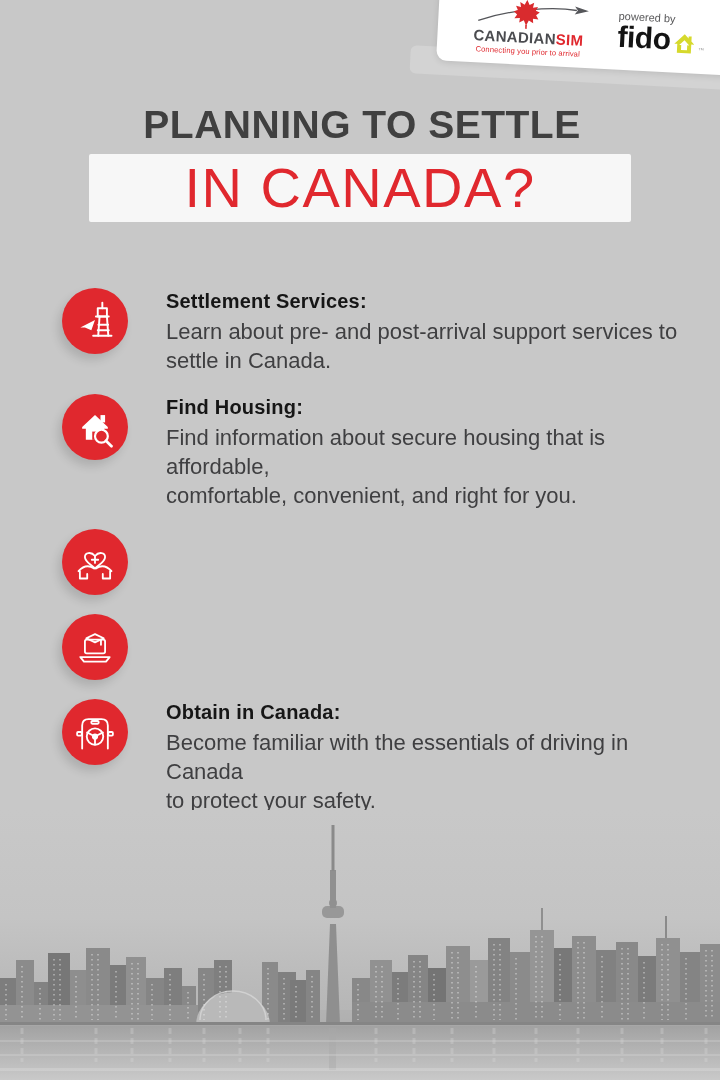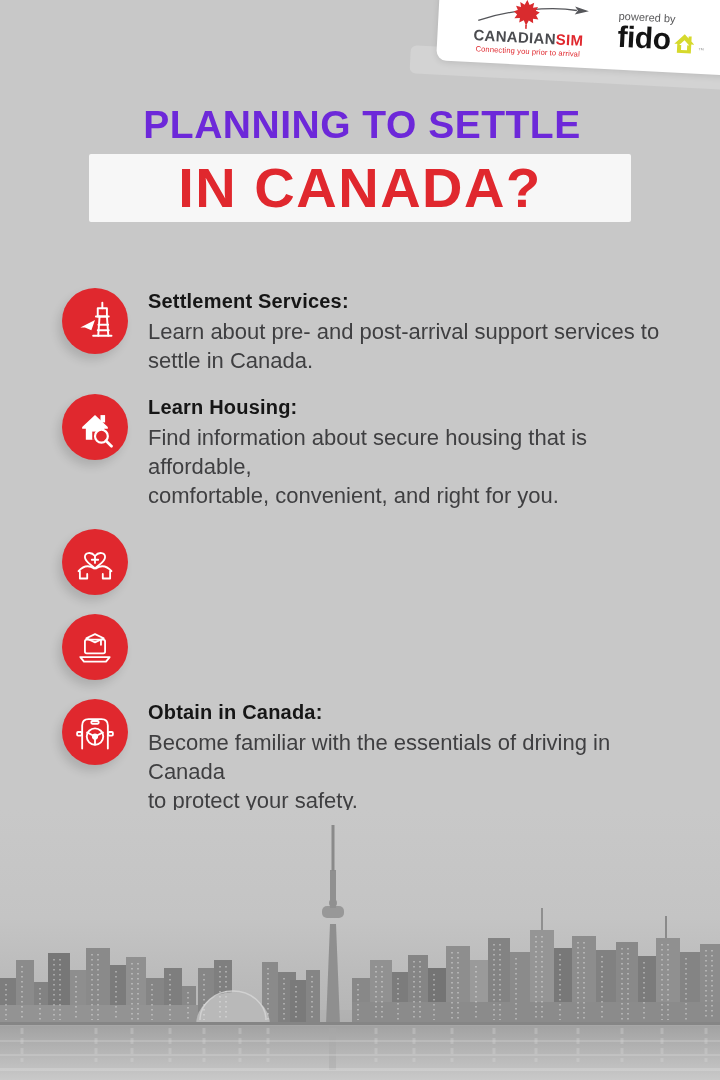--- a/index.html
+++ b/index.html
@@ -34,47 +34,47 @@
   .brand-tagline{font-size:7.6px;color:#e0282e;letter-spacing:.1px;margin-top:2px;white-space:nowrap;}
   .fido-block{display:flex;flex-direction:column;align-items:flex-start;padding-top:2px;}
   .powered-by{font-size:11px;color:#58585a;line-height:1;margin-bottom:1px;}
   .fido-row{display:flex;align-items:flex-end;gap:3px;}
   .fido-word{font-size:30px;font-weight:700;color:#141414;letter-spacing:-.5px;line-height:.95;}
   .fido-tm{font-size:6px;color:#9a9a9a;align-self:flex-end;margin-bottom:2px;}
 
   
   .title-line1{
     margin:104px 0 0 4px;text-align:center;
-    font-size:39px;font-weight:800;color:#6d28d9;
+    font-size:39px;font-weight:800;color:#404040;
     letter-spacing:.5px;line-height:1.1;
   }
   .title-band{
     width:542px;height:68px;margin:7px auto 0 auto;
     background:#f7f7f7;border-radius:2px;
     display:flex;align-items:center;justify-content:center;
   }
   .title-line2{
-    margin:0;font-size:56px;font-weight:700;color:#e0282e;
+    margin:0;font-size:56px;font-weight:400;color:#e0282e;
     letter-spacing:1.5px;line-height:1;
   }
 
   
   .items{
     position:absolute;left:62px;right:34px;top:288px;height:527px;
     display:flex;flex-direction:column;justify-content:space-between;
   }
   .item{display:flex;gap:20px;align-items:flex-start;}
   .item-icon{
     flex:0 0 66px;width:66px;height:66px;border-radius:50%;
     background:#e0282e;
     box-shadow:-4px 6px 10px rgba(0,0,0,.13);
     display:flex;align-items:center;justify-content:center;
   }
   .item-icon svg{display:block;}
-  .item-text{padding-top:2px;}
+  .item-text{padding-top:2px;margin-left:18px;}
   .item-heading{
     margin:0 0 4px 0;font-size:20px;font-weight:700;color:#161616;letter-spacing:.2px;
   }
   .item-body{
     margin:0;font-size:22px;color:#3f3f41;line-height:1.32;white-space:pre-line;
   }
 
   
   .photo{
     position:absolute;left:0;right:0;bottom:0;height:270px;
@@ -147,21 +147,21 @@
       <div class="item-icon">
         <svg width="44" height="44" viewBox="0 0 48 48">
           <rect x="30" y="11" width="5" height="8" fill="#ffffff"></rect>
           <path d="M10 24 L24 11 L38 24 v2 h-4 v12 H14 V26 h-4 z" fill="#ffffff"></path>
           <rect x="21" y="29" width="6" height="9" fill="#e0282e"></rect>
           <circle cx="31" cy="34" r="7" fill="#e0282e" stroke="#ffffff" stroke-width="2.4"></circle>
           <path d="M36 39 l6 6" stroke="#ffffff" stroke-width="3" stroke-linecap="round"></path>
         </svg>
       </div>
       <div class="item-text">
-        <h2 class="item-heading">Learn Housing:</h2>
+        <h2 class="item-heading">Find Housing:</h2>
         <p class="item-body">Find information about secure housing that is affordable,
 comfortable, convenient, and right for you.</p>
       </div>
     </div>
 
     <div class="item">
       <div class="item-icon">
         <svg width="44" height="44" viewBox="0 0 48 48" fill="none" stroke="#ffffff" stroke-width="2" stroke-linecap="round" stroke-linejoin="round">
           <path d="M24 31 C19.5 26.5 13 24 13 18.5 C13 14 19.5 12 24 17.5 C28.5 12 35 14 35 18.5 C35 24 28.5 26.5 24 31 Z"></path>
           <path d="M24 18 v7 M20.5 21.5 h7"></path>

